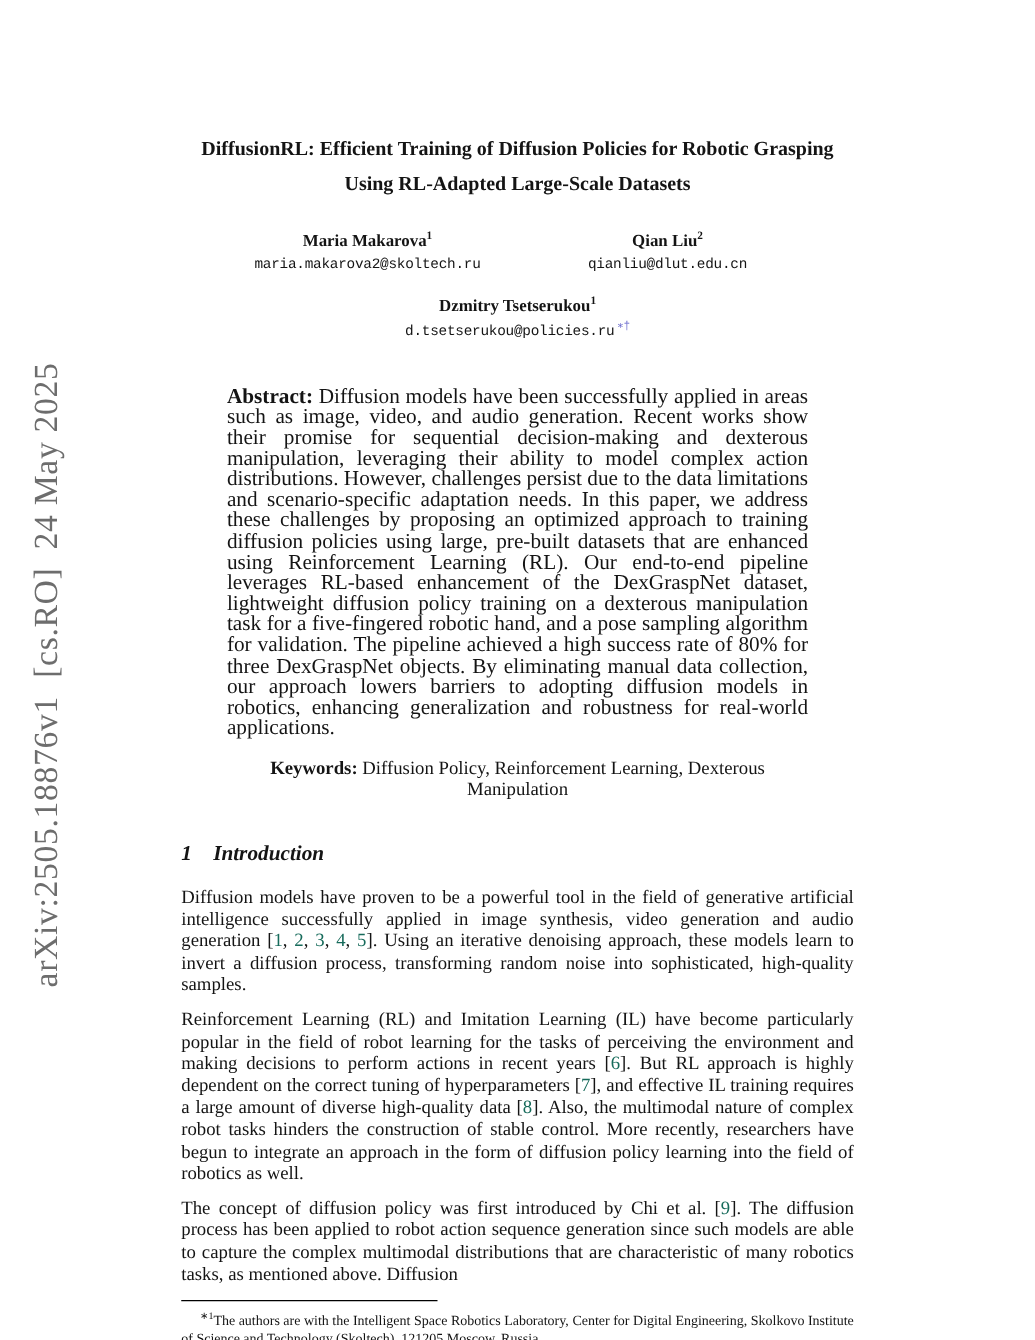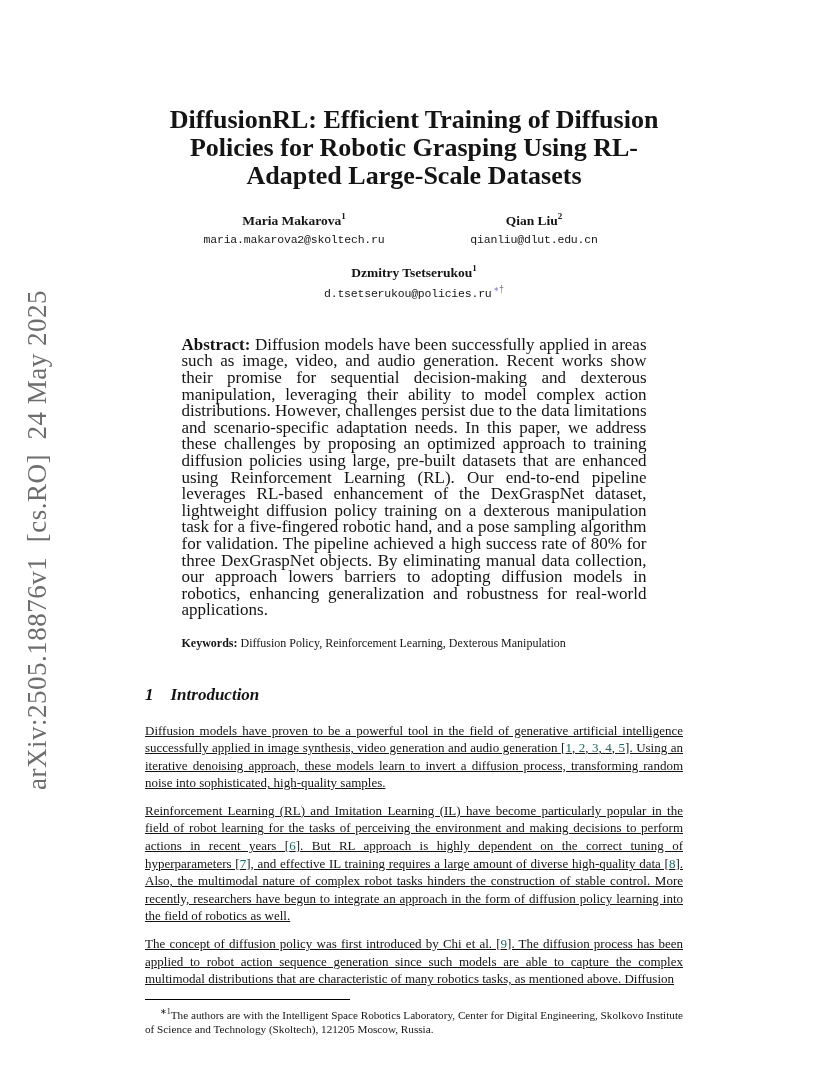--- a/index.html
+++ b/index.html
@@ -22,21 +22,21 @@
     white-space: pre;
     font-size: 27px; letter-spacing: 0.5px;
     color: var(--wm-color);
   }
 
   .content { position: absolute; left: 145px; top: 106px; width: 538px; }
 
   .title {
     max-width: 540px; margin: 0 auto;
     text-align: center;
-    font-size: 26px; font-weight: bold; line-height: 28px;
+    font-size: 16px; font-weight: bold; line-height: 28px;
   }
 
   .authors { margin-top: 21px; }
   .authors-row { display: flex; width: 480px; margin: 12px auto; }
   .author-cell { flex: 1; text-align: center; }
   .author-name { font-weight: bold; font-size: 13.5px; }
   .author-name sup { font-weight: bold; font-size: 9px; }
   .author-email {
     font-family: "Liberation Mono", monospace;
     font-size: 11.5px; margin-top: 4px; letter-spacing: -0.2px;
@@ -46,32 +46,31 @@
 
   .abstract {
     width: 465px; margin: 37px auto 0;
     font-size: 17px; line-height: 16.6px;
     text-align: justify;
   }
   .abstract .lbl { font-weight: bold; }
 
   .keywords {
     width: 465px; margin: 16px auto 0;
-    font-size: 12px; line-height: 16.6px;
+    font-size: 15px; line-height: 16.6px; text-align: center;
   }
   .keywords .lbl { font-weight: bold; }
 
   .section-heading { margin-top: 33px; font-size: 17px; font-weight: bold; font-style: italic; }
   .section-number { display: inline-block; margin-right: 17px; }
 
   .body-par {
     margin: 10px 0 0 0;
-    font-size: 13px; line-height: 17.6px;
+    font-size: 15px; line-height: 17.6px;
     text-align: justify;
-    text-decoration: underline;
   }
   .body-par.first { margin-top: 17px; }
   .cite { color: var(--cite-color); }
 
   .footnote-rule {
     width: 205px; margin: 11px 0 0 0;
     border: none; border-top: 1px solid #000;
   }
   .footnotes { margin-top: 5px; font-size: 11.2px; line-height: 14.4px; text-align: justify; }
   .footnote { margin: 0; text-indent: 15px; }

